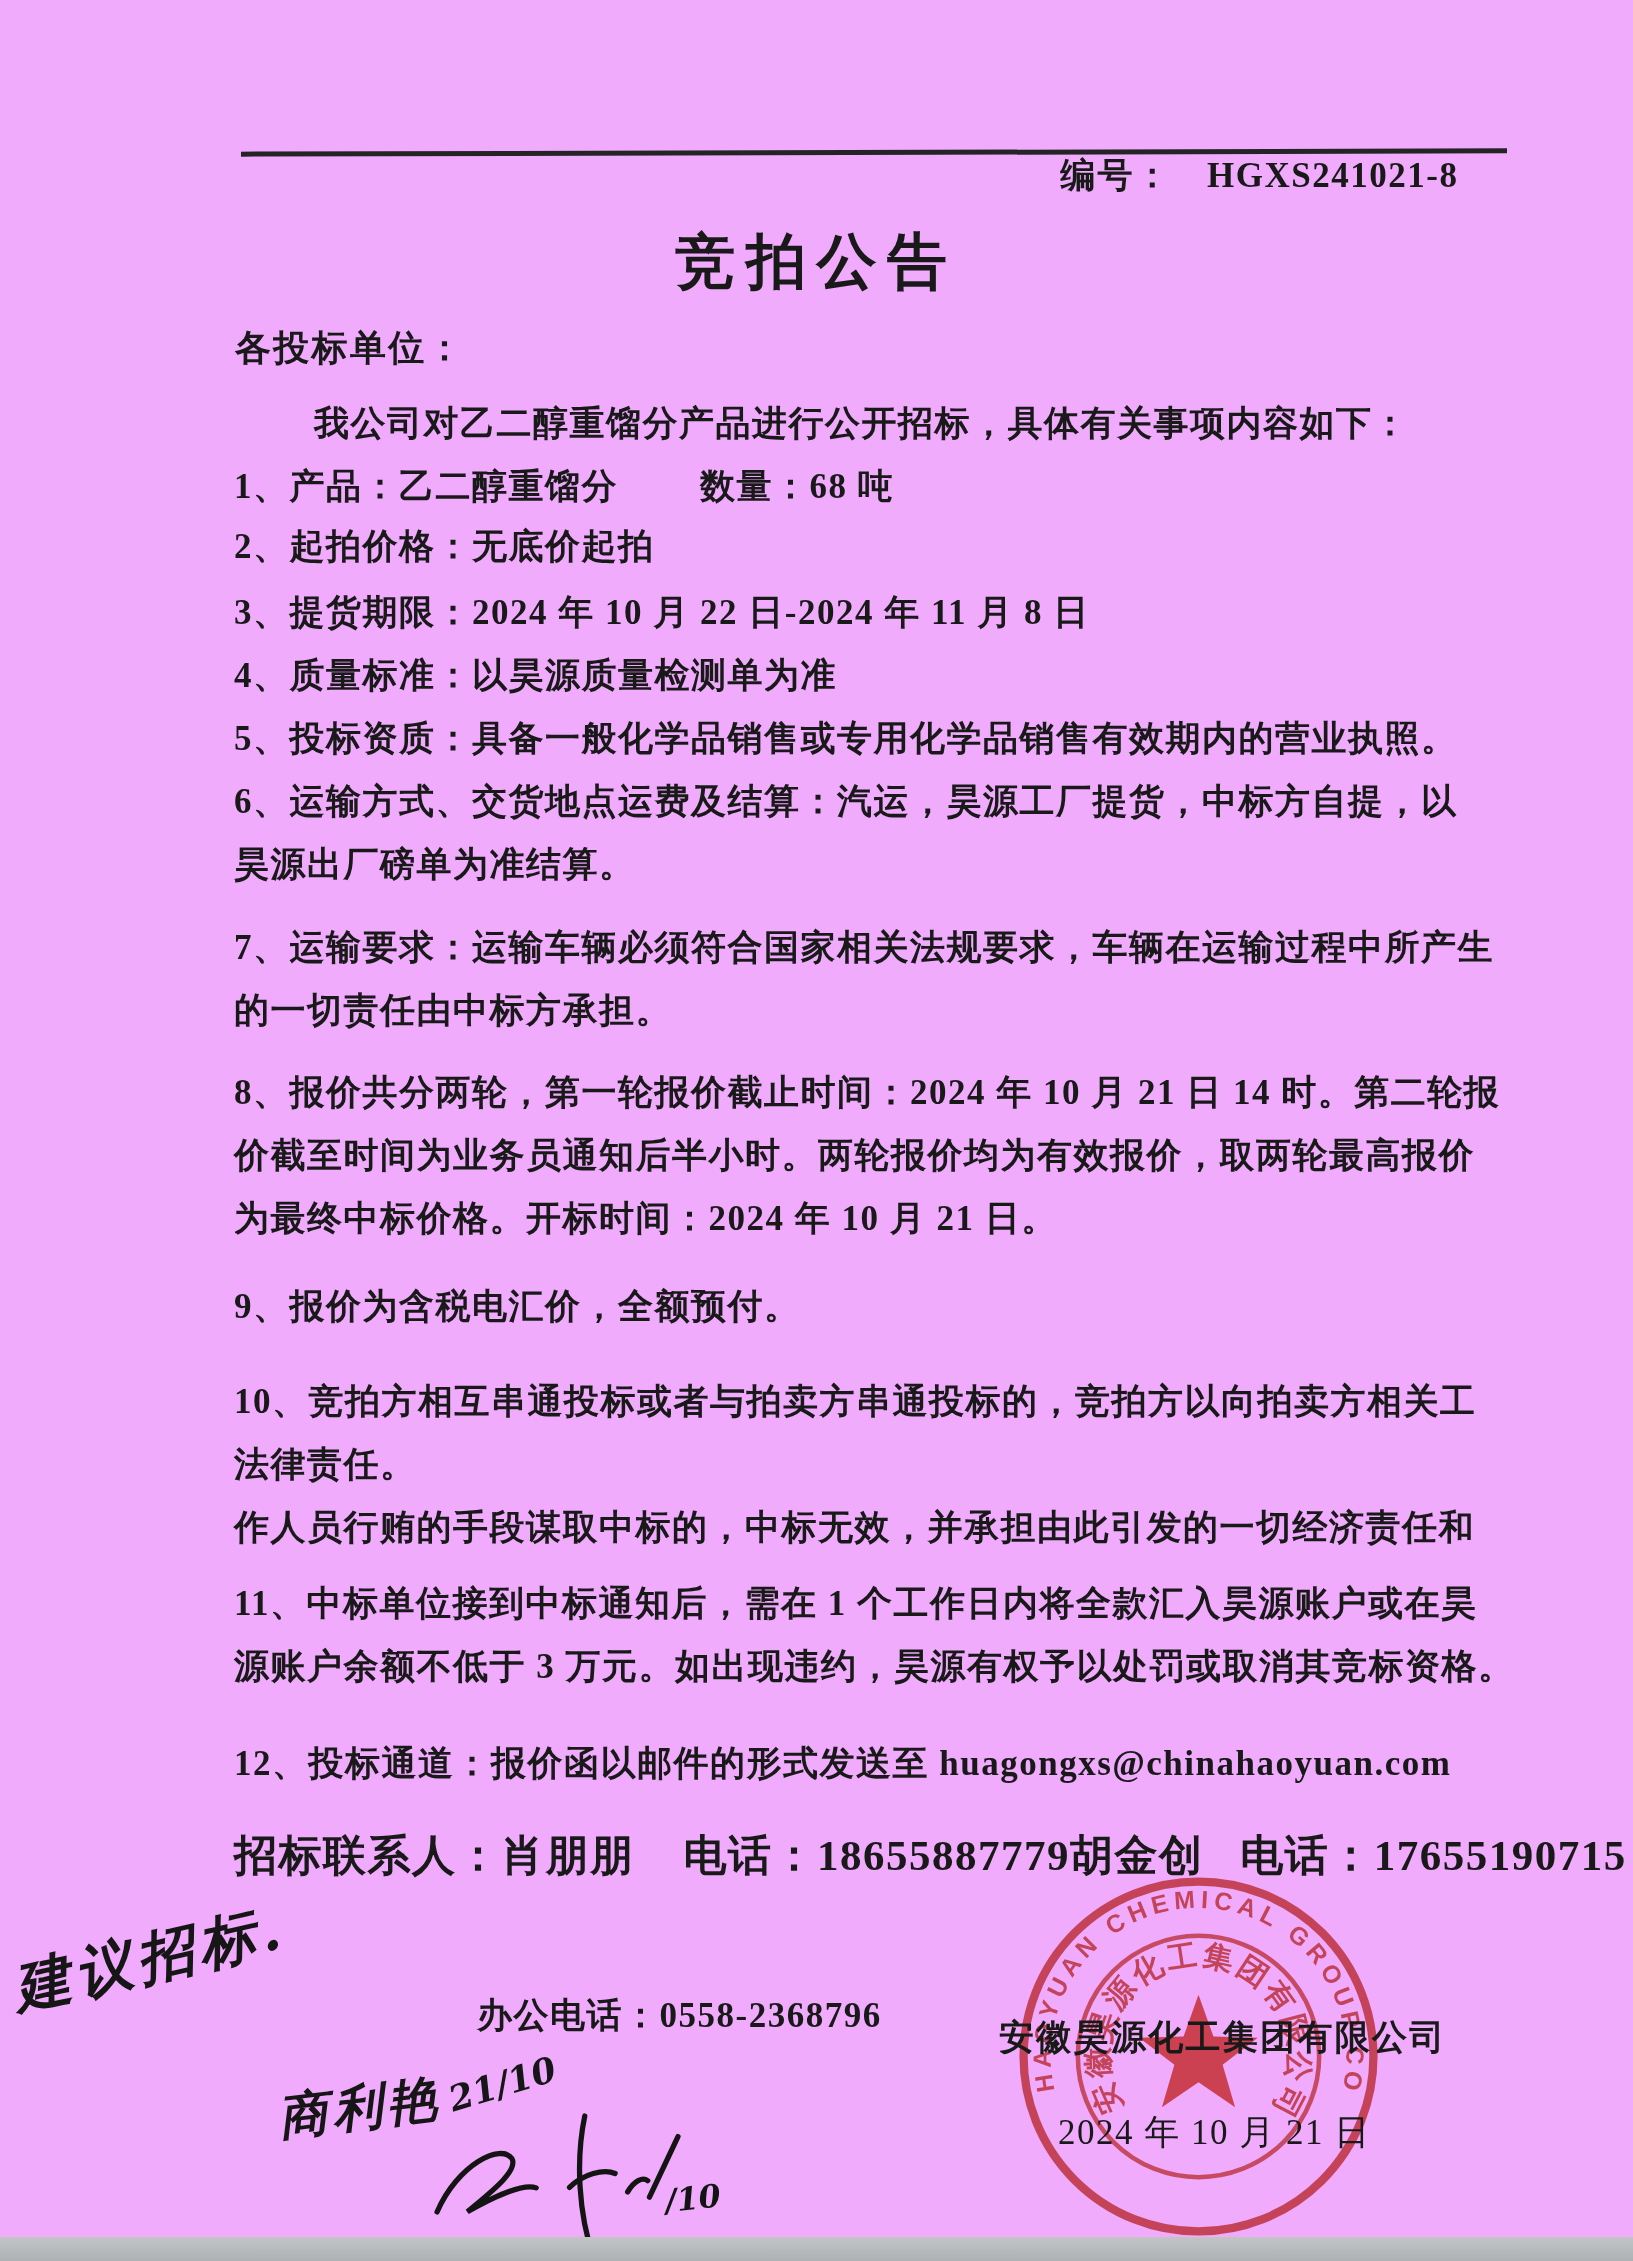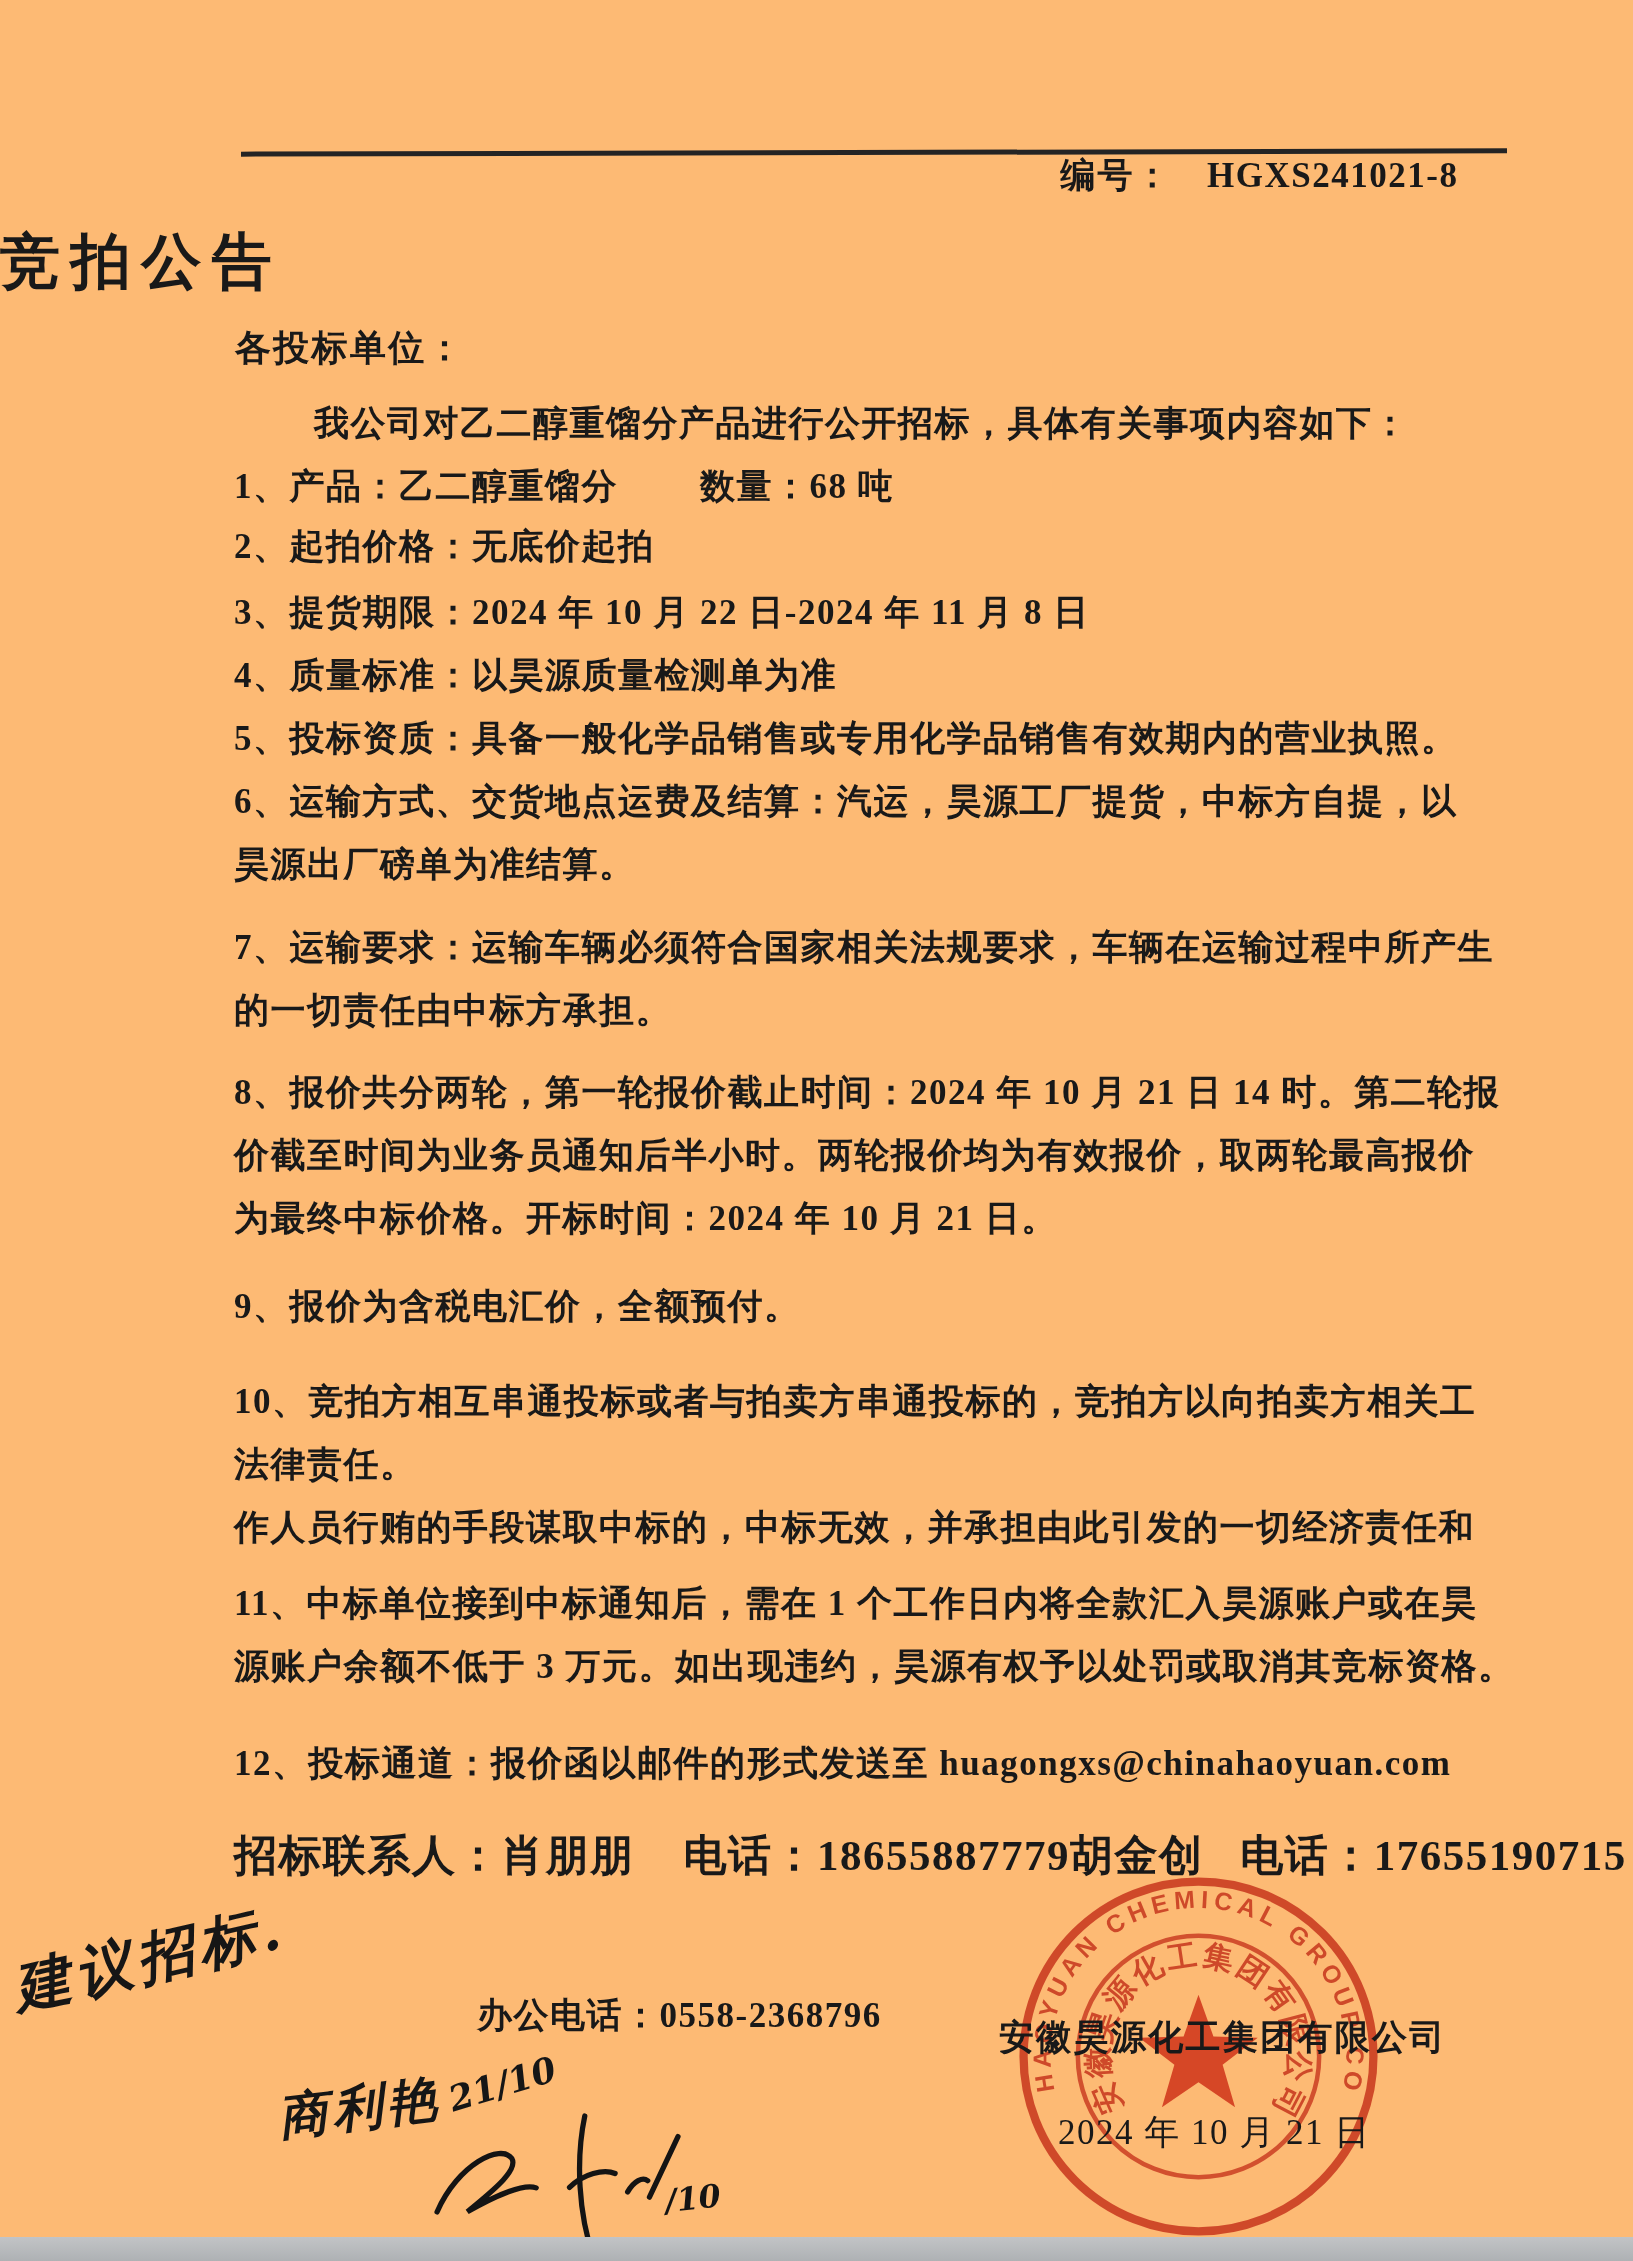--- a/index.html
+++ b/index.html
@@ -1,20 +1,20 @@
 <!DOCTYPE html>
 <html style="font-size:12px"><head>
 <meta charset="utf-8">
 <style>
   html,body { margin:0; padding:0; background:#777; }
   .page {
     position:relative;
     width:1633px; height:2261px;
     margin:0 auto;
-    background:#fdba74;
+    background:#f0abfc;
     overflow:hidden;
     font-family:"Liberation Serif","DejaVu Serif",serif;
     color:#191919;
   }
   .ln { height:63px; line-height:63px; white-space:pre; }
   .para {
     position:absolute; left:234px; width:1296px;
     font-size:35px; font-weight:700; letter-spacing:1.5px;
   }
   .ref {
@@ -22,21 +22,21 @@
     font-size:35px; font-weight:700; letter-spacing:2.3px;
     height:63px; line-height:63px; white-space:pre;
   }
   .ref .num { margin-left:35px; letter-spacing:1.5px; }
   .rule {
     position:absolute; left:241px; top:150px; width:1266px; height:4.5px;
     background:#242424; transform:rotate(-0.15deg);
   }
   .title {
     position:absolute; left:0; top:222px; width:1633px;
-    text-align:left; font-size:60px; font-weight:700; letter-spacing:10.6px;
+    text-align:center; font-size:60px; font-weight:700; letter-spacing:10.6px;
   }
   .salutation {
     position:absolute; left:235px; top:317px;
     font-size:36px; font-weight:700; letter-spacing:2.3px;
     height:63px; line-height:63px;
   }
   .intro { position:absolute; left:314px; top:392px; }
   .contacts {
     position:absolute; left:234px; top:1824px; width:1274px;
     display:flex; justify-content:space-between;

